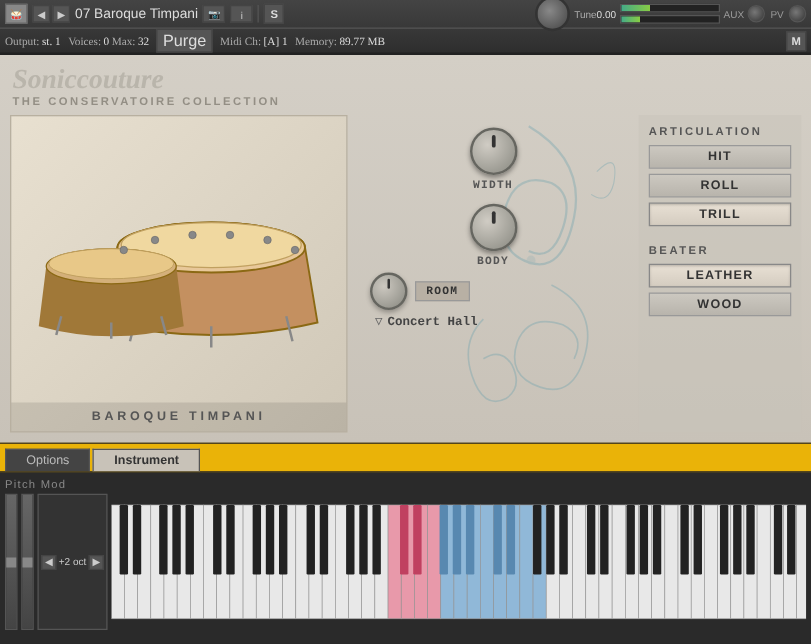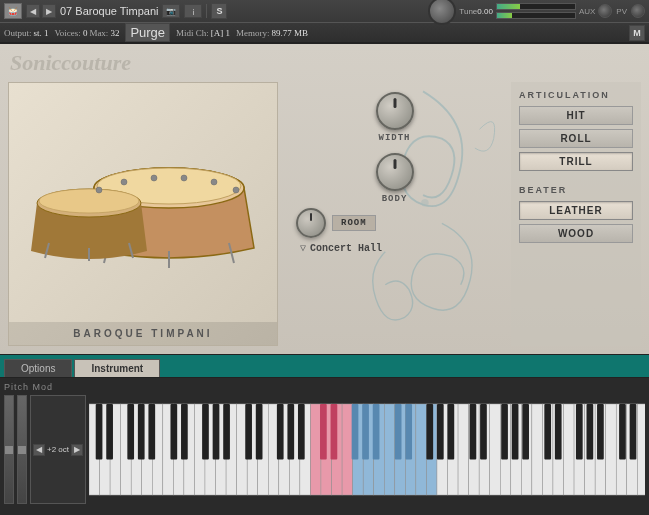--- a/index.html
+++ b/index.html
@@ -285,21 +285,21 @@
       letter-spacing: 1px;
     }
     .art-button.active {
       background: linear-gradient(to bottom, #e8e0d4, #d4ccc0);
       border: 1px solid #888;
       box-shadow: inset 0 1px 2px rgba(0,0,0,0.2);
     }
 
     
     .tabs-bar {
-      background: #0f766e;
+      background: #eab308;
       height: 24px;
       display: flex;
       align-items: flex-end;
       padding: 0 4px;
       border-top: 1px solid #222;
       border-bottom: 1px solid #222;
     }
     .tab {
       padding: 3px 16px;
       font-size: 10px;
@@ -509,20 +509,21 @@
       <span>Memory:</span>
       <span class="bar-value">89.77 MB</span>
     </div>
     <div class="m-button" style="margin-left:auto;">M</div>
   </div>
 </div>
 
 <div class="main-panel">
   <div class="brand-header">
     <div class="brand-name">Soniccouture</div>
+    <div class="collection-name">THE CONSERVATOIRE COLLECTION</div>
   </div>
 
   <div class="content-area">
 
     <div class="instrument-display">
 
       <svg class="timpani-image" viewBox="0 0 230 180" xmlns="http://www.w3.org/2000/svg">
 
         <ellipse cx="140" cy="95" rx="75" ry="20" fill="#d4a870" stroke="#8B6914" stroke-width="1.5"></ellipse>
         <path d="M65,95 L55,155 Q140,175 225,155 L215,95 Q140,115 65,95 Z" fill="#c49060" stroke="#8B6914" stroke-width="1.5"></path>

